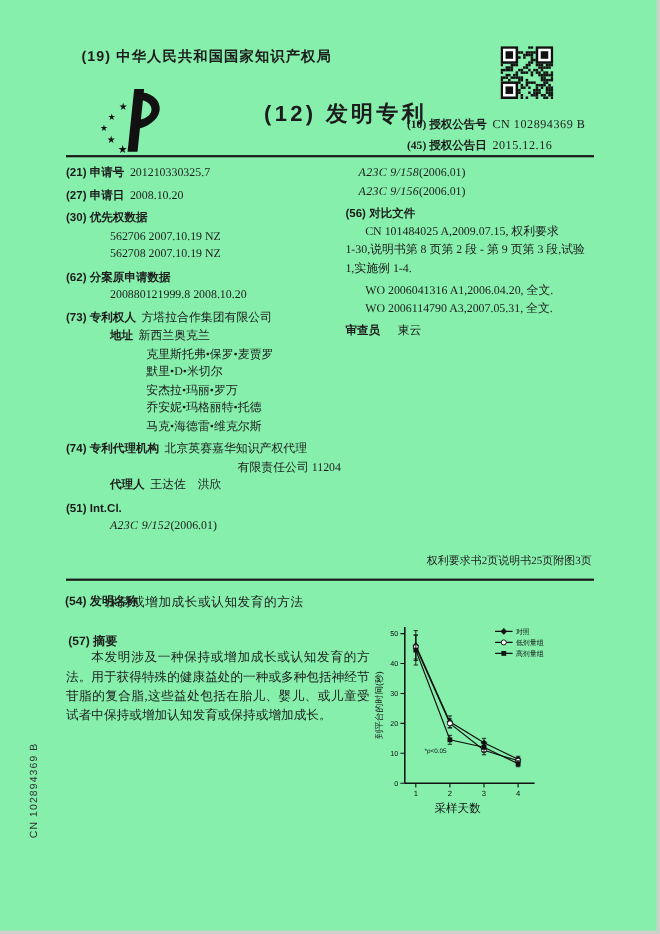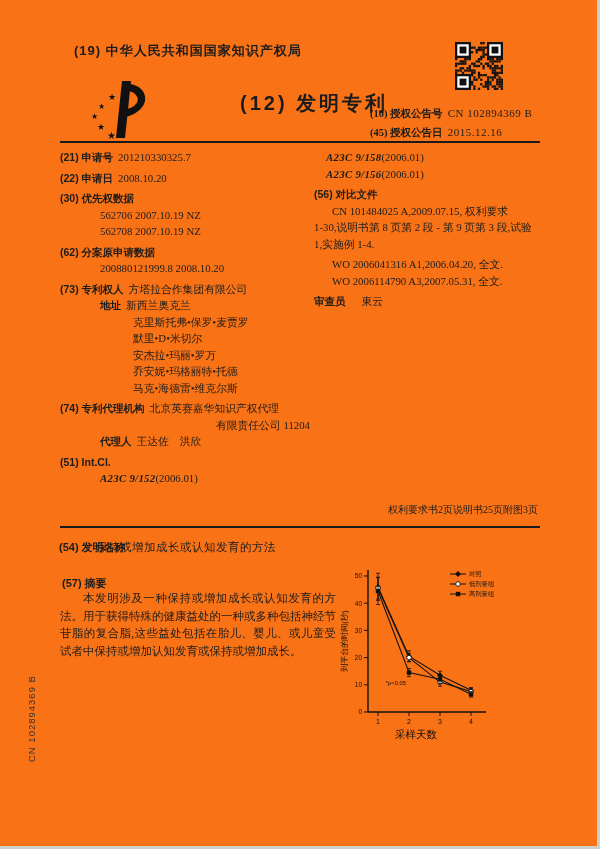--- a/index.html
+++ b/index.html
@@ -1,17 +1,17 @@
 <!DOCTYPE html>
 <html><head>
 <meta charset="utf-8">
 <style>
   html,body{margin:0;padding:0;background:#ffffff;}
   .page{
-    position:relative;width:600px;height:849px;background:#f97316;
+    position:relative;width:600px;height:849px;background:#86efac;
     overflow:hidden;color:#1c1c1c;
     font-family:"Liberation Serif","DejaVu Serif",serif;
   }
   .edge-r{position:absolute;right:0;top:0;width:3px;height:100%;background:#cfcfcb;}
   .edge-b{position:absolute;left:0;bottom:0;width:100%;height:3px;background:#cfcfcb;}
 
   .office-line{position:absolute;left:74px;top:42px;font-size:13px;font-weight:bold;
     font-family:"Liberation Sans","DejaVu Sans",sans-serif;letter-spacing:1px;}
   .doc-type{position:absolute;left:240px;top:90px;font-size:20px;font-weight:bold;
     font-family:"Liberation Sans","DejaVu Sans",sans-serif;letter-spacing:3px;}
@@ -25,21 +25,21 @@
   .rule-mid{position:absolute;left:60px;top:526px;width:480px;height:2px;background:#1a1a1a;}
 
   .col{position:absolute;top:149px;font-size:10.8px;}
   .col-left{left:60px;width:250px;}
   .col-right{left:314px;width:232px;}
   .fline{line-height:16.5px;white-space:nowrap;}
   .fline.grp{margin-top:4px;}
   .fb{font-family:"Liberation Sans","DejaVu Sans",sans-serif;font-weight:bold;font-size:10.5px;}
   .val{margin-left:5px;}
   .val.gap{margin-left:16px;}
-  .code{font-style:italic;font-weight:bold;letter-spacing:0.3px;}
+  .code{font-style:italic;font-weight:normal;letter-spacing:0.3px;}
   .ind1{padding-left:40px;}
   .ind2{padding-left:73px;}
   .ind3{padding-left:12px;}
   .ind4{padding-left:18px;}
   .ind5{padding-left:104px;text-align:right;}
 
   .pages-line{position:absolute;top:503px;right:62px;font-size:10px;white-space:nowrap;}
   .pages-line span{}
 
   .sec54{position:absolute;left:59px;top:537px;}
@@ -242,21 +242,21 @@
     </div>
     <div>
       <span class="fb">(45) 授权公告日</span><span class="val">2015.12.16</span>
     </div>
   </div>
 
   <div class="rule-top"></div>
 
   <div class="col col-left">
       <div class="fline ind0"><span class="fb">(21) 申请号</span><span class="val">201210330325.7</span></div>
-      <div class="fline ind0 grp"><span class="fb">(22) 申请日</span><span class="val">2008.10.20</span></div>
+      <div class="fline ind0 grp"><span class="fb">(27) 申请日</span><span class="val">2008.10.20</span></div>
       <div class="fline ind0 grp"><span class="fb">(30) 优先权数据</span></div>
       <div class="fline ind1"><span>562706 2007.10.19 NZ</span></div>
       <div class="fline ind1"><span>562708 2007.10.19 NZ</span></div>
       <div class="fline ind0 grp"><span class="fb">(62) 分案原申请数据</span></div>
       <div class="fline ind1"><span>200880121999.8 2008.10.20</span></div>
       <div class="fline ind0 grp"><span class="fb">(73) 专利权人</span><span class="val">方塔拉合作集团有限公司</span></div>
       <div class="fline ind1"><span class="fb">地址</span><span class="val">新西兰奥克兰</span></div>
       <div class="fline ind2"><span>克里斯托弗•保罗•麦贾罗</span></div>
       <div class="fline ind2"><span>默里•D•米切尔</span></div>
       <div class="fline ind2"><span>安杰拉•玛丽•罗万</span></div>

